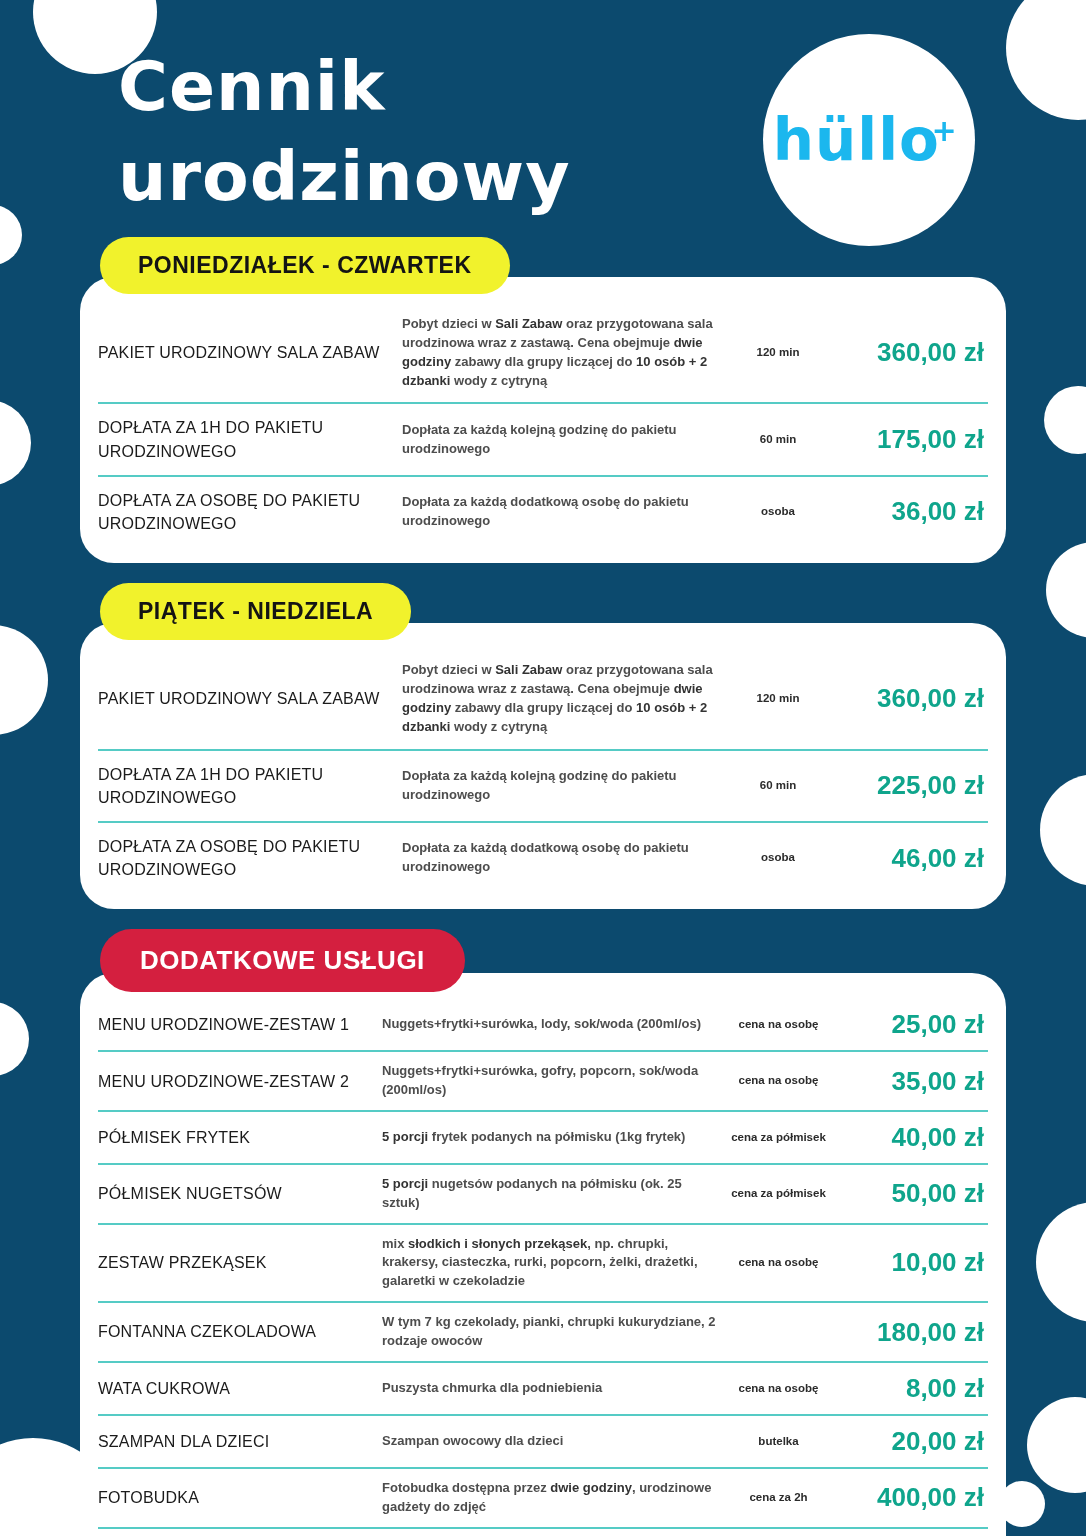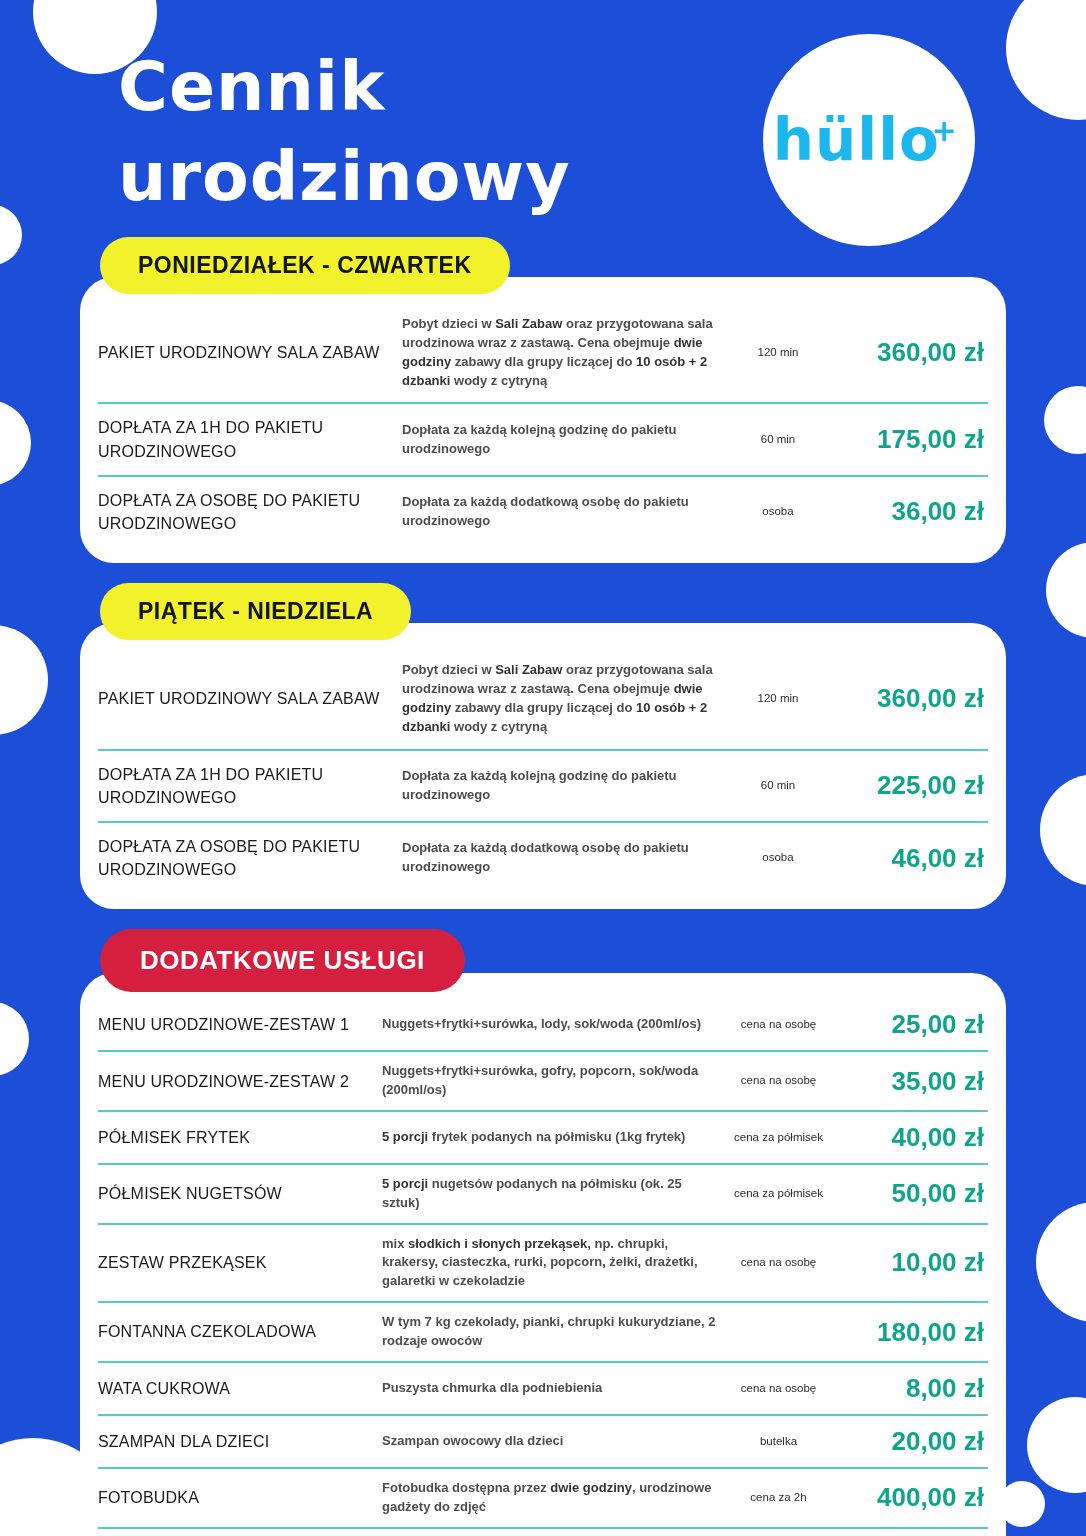--- a/index.html
+++ b/index.html
@@ -2,21 +2,21 @@
 <html><head>
 <meta charset="utf-8">
 <style>
   * { margin: 0; padding: 0; box-sizing: border-box; }
   html, body { background: #0ec3f3; }
   .page {
     position: relative;
     width: 1086px;
     height: 1536px;
     margin: 0 auto;
-    background: #1d4ed8;
+    background: #0c4a6e;
     overflow: hidden;
     font-family: "Liberation Sans", sans-serif;
   }
   .circle {
     position: absolute;
     background: #ffffff;
     border-radius: 50%;
   }
   .page-title {
     position: absolute;
@@ -113,21 +113,21 @@
   }
   .row-desc {
     font-size: 13px;
     color: #4d4d4d;
     line-height: 1.45;
     font-weight: bold;
   }
   .row-desc b { color: #333333; }
   .row-unit {
     font-size: 11.5px;
-    font-weight: 400;
+    font-weight: 700;
     color: #2b2b2b;
     text-align: center;
     line-height: 1.35;
   }
   .row-price {
     font-size: 26px;
     font-weight: 800;
     color: #0fa58c;
     text-align: right;
     white-space: nowrap;

